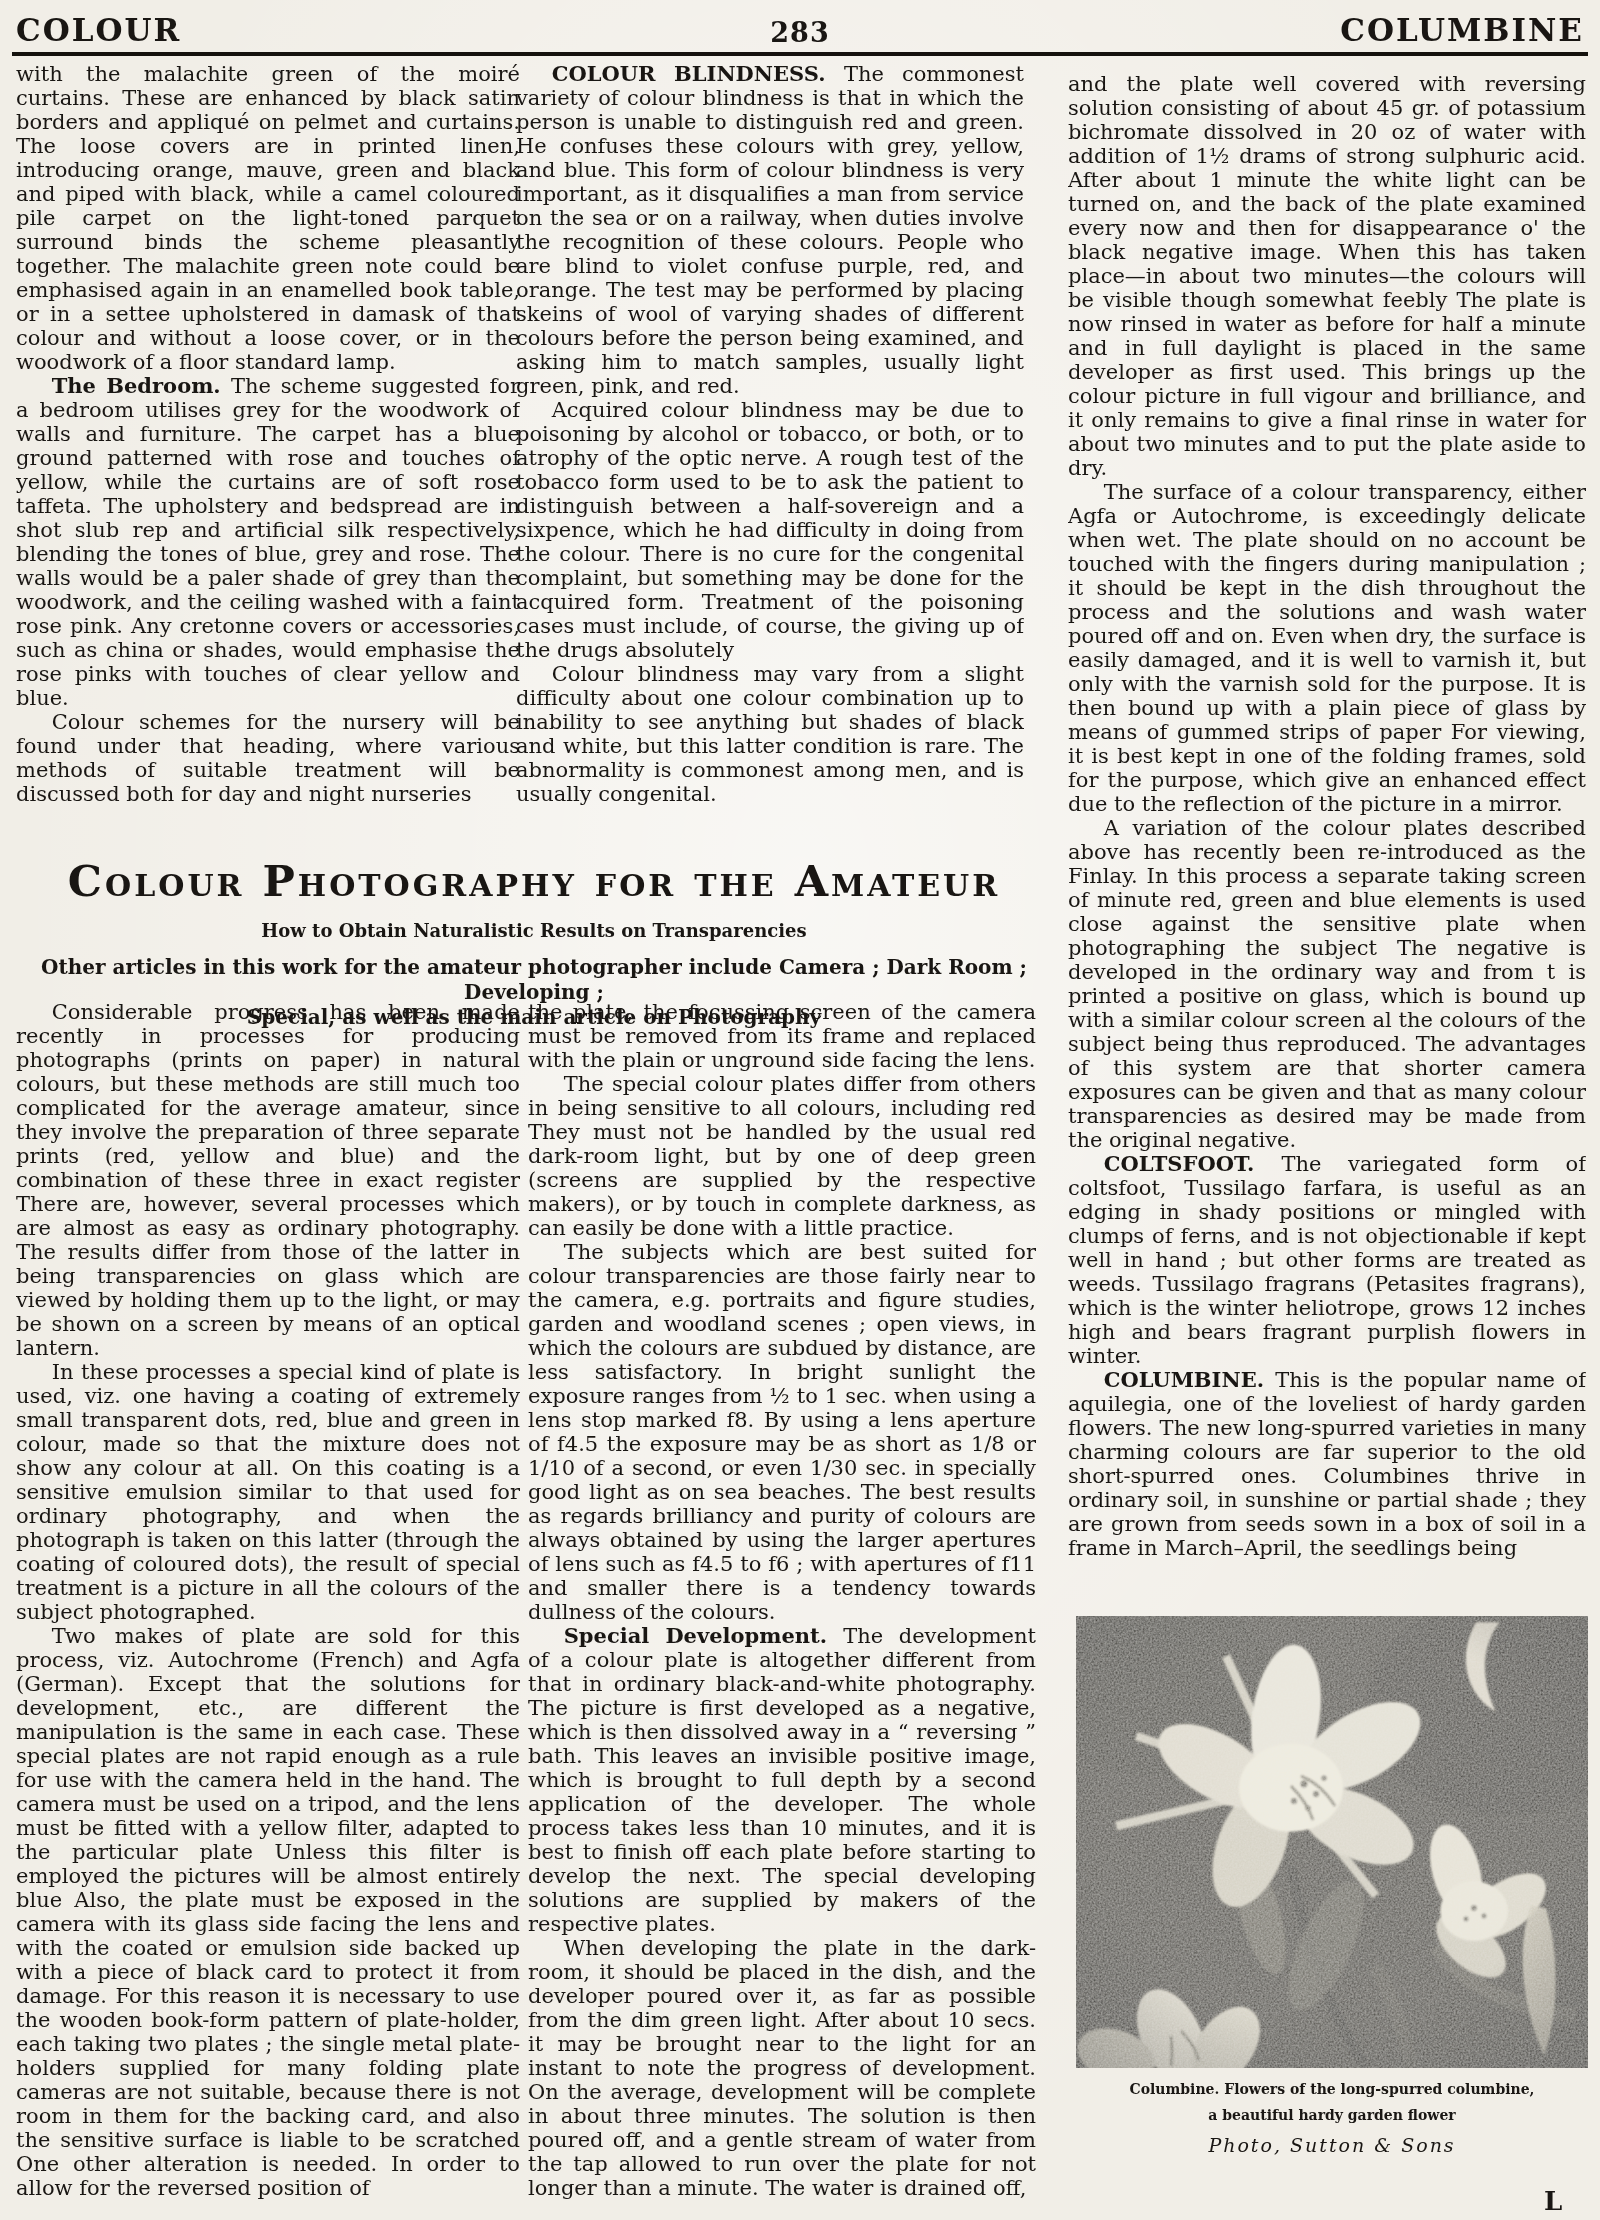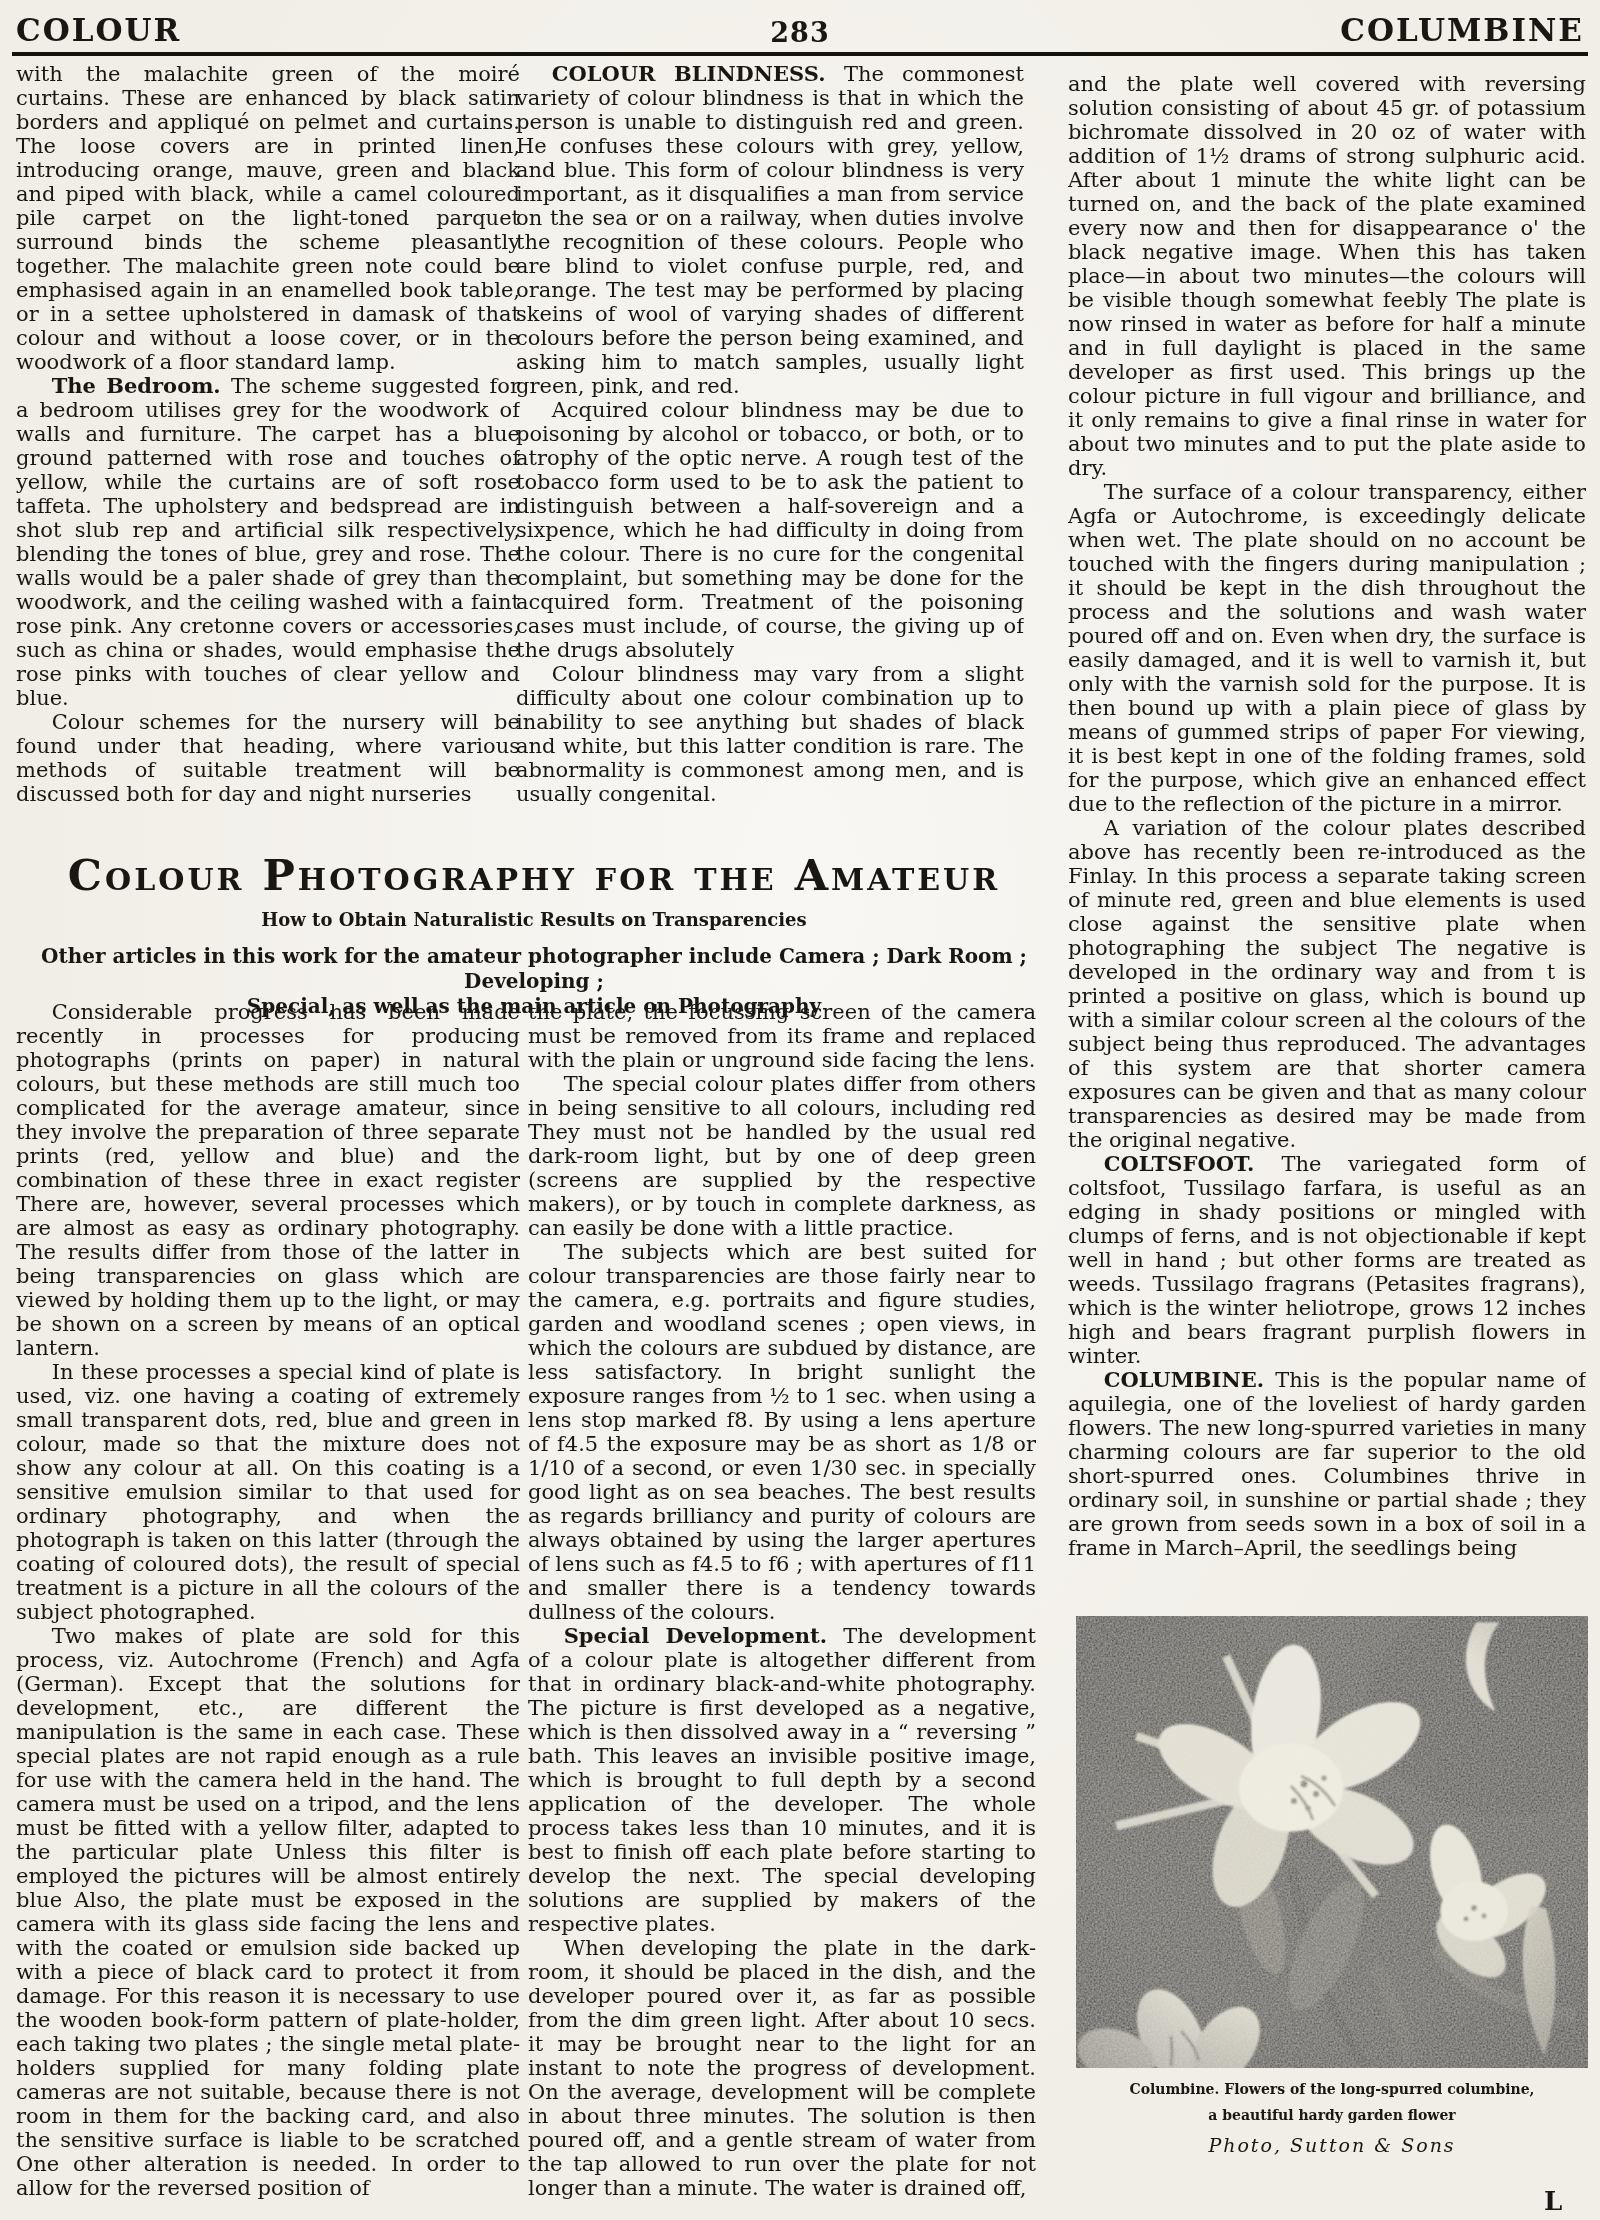--- a/index.html
+++ b/index.html
@@ -23,21 +23,21 @@
   .col p{margin:0;}
   .col p.indent{text-indent:1.7em;}
   .col b{font-weight:bold;}
   #col1top{left:16px;top:62px;width:504px;height:783px;}
   #col2top{left:516px;top:62px;width:508px;height:783px;}
   #col3   {left:1068px;top:72px;width:518px;height:1538px;}
   #col1bot{left:16px;top:1000px;width:504px;height:1212px;}
   #col2bot{left:520px;top:1000px;width:508px;height:1212px;margin-left:8px;}
   .feature{position:absolute;left:16px;top:845px;width:1036px;height:150px;
     text-align:center;}
-  .feature h1{margin:7px;font-size:43px;line-height:46px;font-weight:bold;
+  .feature h1{margin:13px;font-size:43px;line-height:46px;font-weight:bold;
     font-variant:small-caps;letter-spacing:3px;}
   .feature h2{margin:8px 0 0 0;font-size:18px;line-height:28px;font-weight:bold;}
   .feature .note{margin:10px 0 0 0;font-size:20px;line-height:25px;font-weight:bold;}
   figure.photo{position:absolute;left:1076px;top:1616px;width:512px;margin:0;}
   figure.photo svg{display:block;}
   figcaption{margin-top:8px;text-align:center;}
   .cap{font-weight:bold;font-size:14px;line-height:26px;}
   .credit{font-style:italic;font-size:19px;letter-spacing:2px;margin-top:6px;}
   .printmark{position:absolute;left:1544px;top:2186px;font-size:26px;font-weight:bold;}
 </style>

